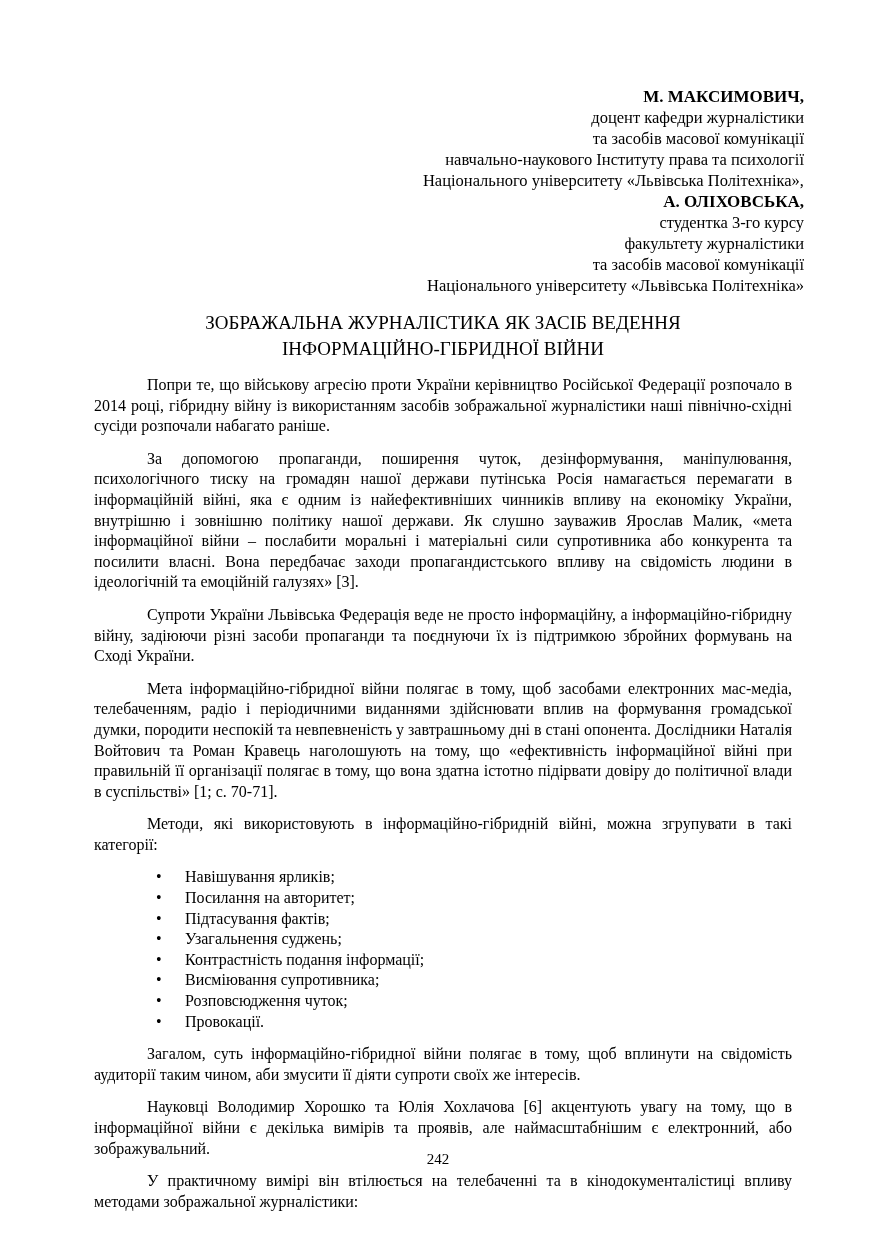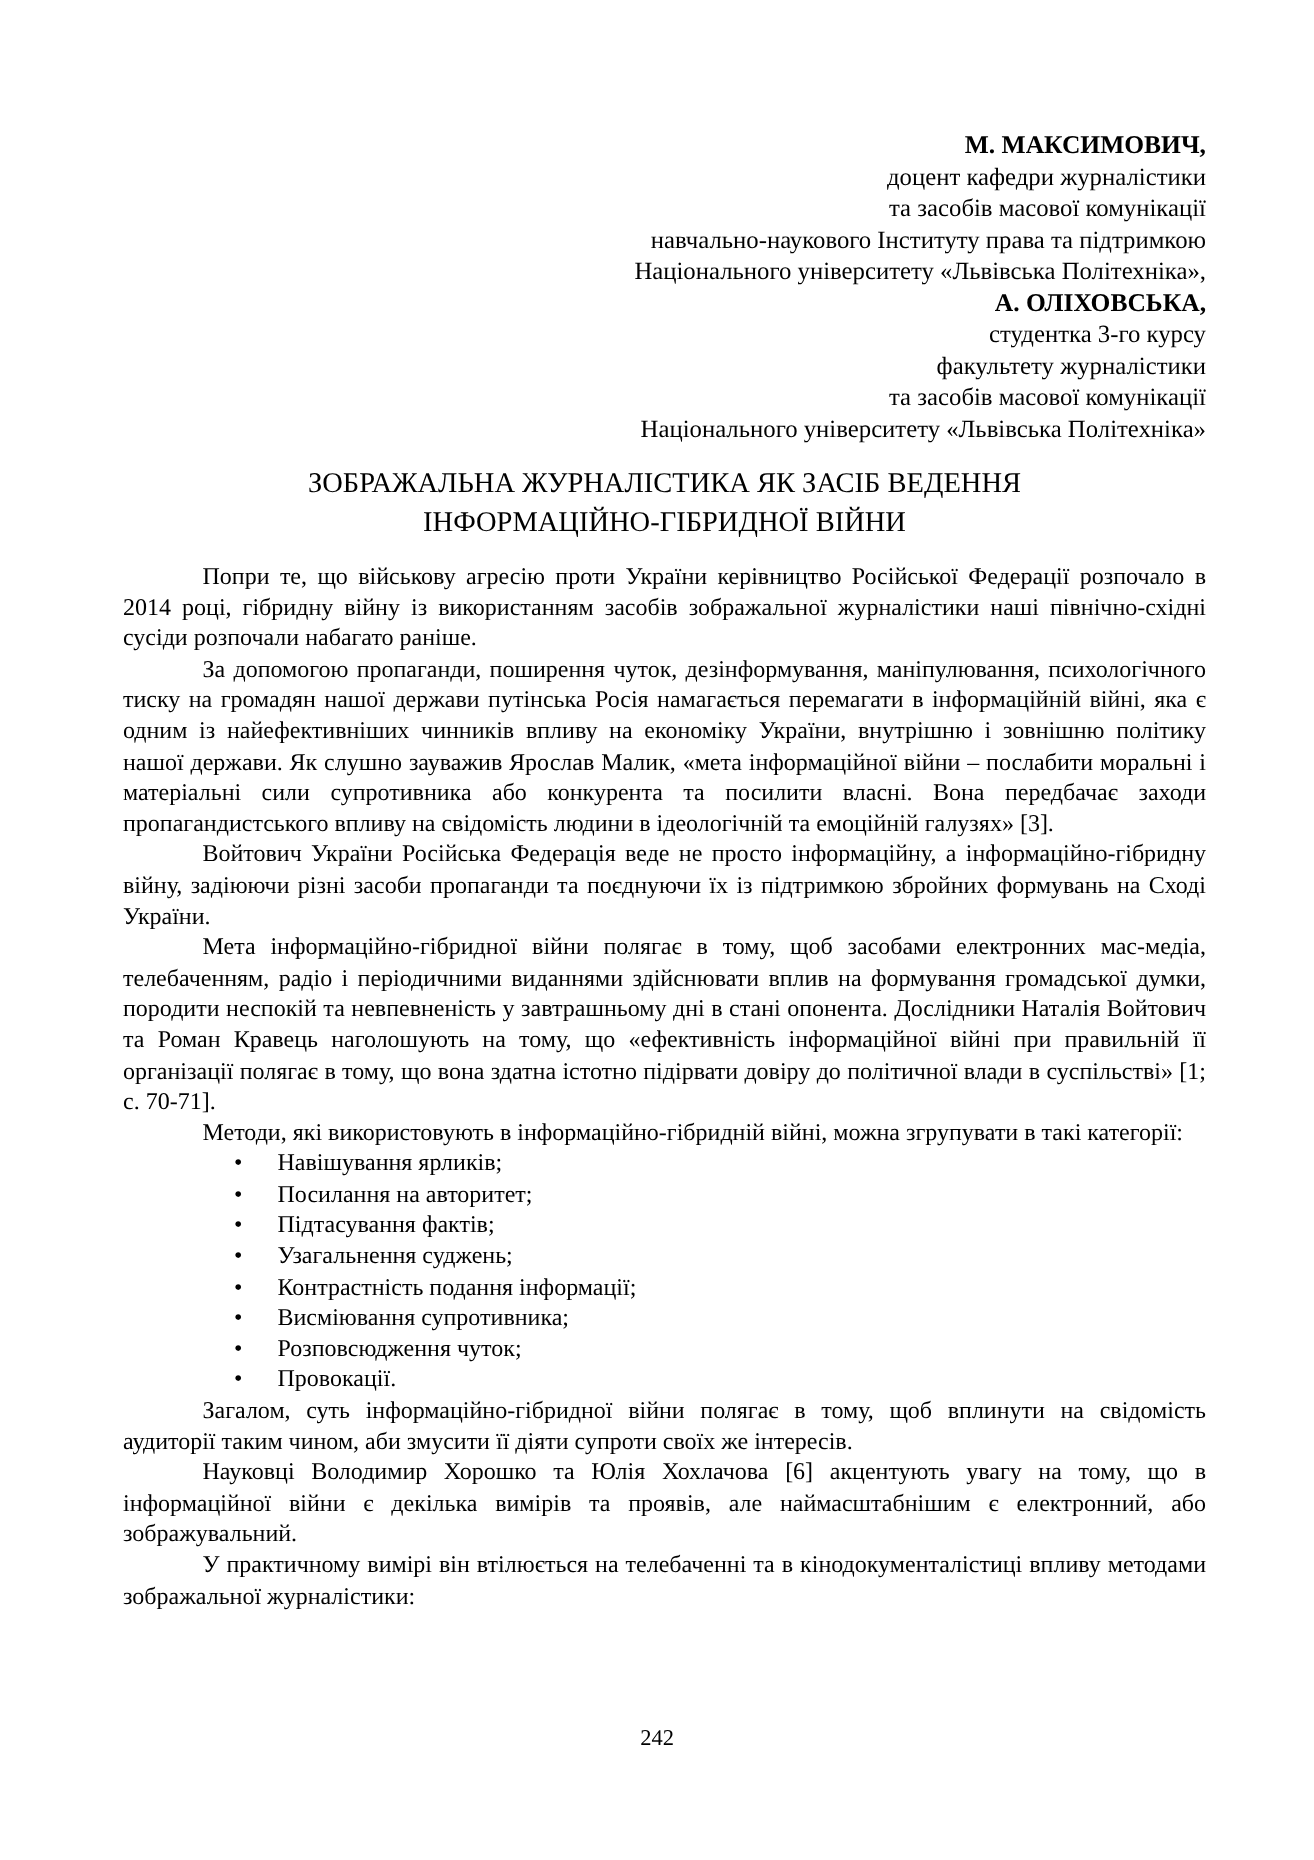--- a/index.html
+++ b/index.html
@@ -32,21 +32,21 @@
     font-size: 17px;
   }
   .article-title {
     margin: 14px 0 0 0;
     text-align: center;
     font-size: 19px;
     font-weight: normal;
     line-height: 26px;
   }
   .body-par {
-    margin: 0;
+    margin: 12px;
     text-align: justify;
     text-indent: 53px;
     font-size: 16px;
     line-height: 20.6px;
   }
   .body-par.first {
     margin-top: 13px;
   }
   .methods-list {
     list-style: none;
@@ -78,37 +78,37 @@
 </head>
 <body>
 
 <div class="page">
   <div class="content">
 
     <div class="author-block">
       <div class="author-name">М. МАКСИМОВИЧ,</div>
       <div>доцент кафедри журналістики</div>
       <div>та засобів масової комунікації</div>
-      <div>навчально-наукового Інституту права та підтримкою</div>
+      <div>навчально-наукового Інституту права та психології</div>
       <div>Національного університету «Львівська Політехніка»,</div>
       <div class="author-name">А. ОЛІХОВСЬКА,</div>
       <div>студентка 3-го курсу</div>
       <div>факультету журналістики</div>
       <div>та засобів масової комунікації</div>
       <div>Національного університету «Львівська Політехніка»</div>
     </div>
 
     <h1 class="article-title">
       <span>ЗОБРАЖАЛЬНА ЖУРНАЛІСТИКА ЯК ЗАСІБ ВЕДЕННЯ</span><br>
       <span>ІНФОРМАЦІЙНО-ГІБРИДНОЇ ВІЙНИ</span>
     </h1>
 
     <p class="body-par first">Попри те, що військову агресію проти України керівництво Російської Федерації розпочало в 2014 році, гібридну війну із використанням засобів зображальної журналістики наші північно-східні сусіди розпочали набагато раніше.</p>
     <p class="body-par">За допомогою пропаганди, поширення чуток, дезінформування, маніпулювання, психологічного тиску на громадян нашої держави путінська Росія намагається перемагати в інформаційній війні, яка є одним із найефективніших чинників впливу на економіку України, внутрішню і зовнішню політику нашої держави. Як слушно зауважив Ярослав Малик, «мета інформаційної війни – послабити моральні і матеріальні сили супротивника або конкурента та посилити власні. Вона передбачає заходи пропагандистського впливу на свідомість людини в ідеологічній та емоційній галузях» [3].</p>
-    <p class="body-par">Войтович України Російська Федерація веде не просто інформаційну, а інформаційно-гібридну війну, задіюючи різні засоби пропаганди та поєднуючи їх із підтримкою збройних формувань на Сході України.</p>
+    <p class="body-par">Супроти України Львівська Федерація веде не просто інформаційну, а інформаційно-гібридну війну, задіюючи різні засоби пропаганди та поєднуючи їх із підтримкою збройних формувань на Сході України.</p>
     <p class="body-par">Мета інформаційно-гібридної війни полягає в тому, щоб засобами електронних мас-медіа, телебаченням, радіо і періодичними виданнями здійснювати вплив на формування громадської думки, породити неспокій та невпевненість у завтрашньому дні в стані опонента. Дослідники Наталія Войтович та Роман Кравець наголошують на тому, що «ефективність інформаційної війні при правильній її організації полягає в тому, що вона здатна істотно підірвати довіру до політичної влади в суспільстві» [1; с. 70-71].</p>
     <p class="body-par">Методи, які використовують в інформаційно-гібридній війні, можна згрупувати в такі категорії:</p>
 
     <ul class="methods-list">
       <li><span class="bullet">•</span><span>Навішування ярликів;</span></li>
       <li><span class="bullet">•</span><span>Посилання на авторитет;</span></li>
       <li><span class="bullet">•</span><span>Підтасування фактів;</span></li>
       <li><span class="bullet">•</span><span>Узагальнення суджень;</span></li>
       <li><span class="bullet">•</span><span>Контрастність подання інформації;</span></li>
       <li><span class="bullet">•</span><span>Висміювання супротивника;</span></li>

